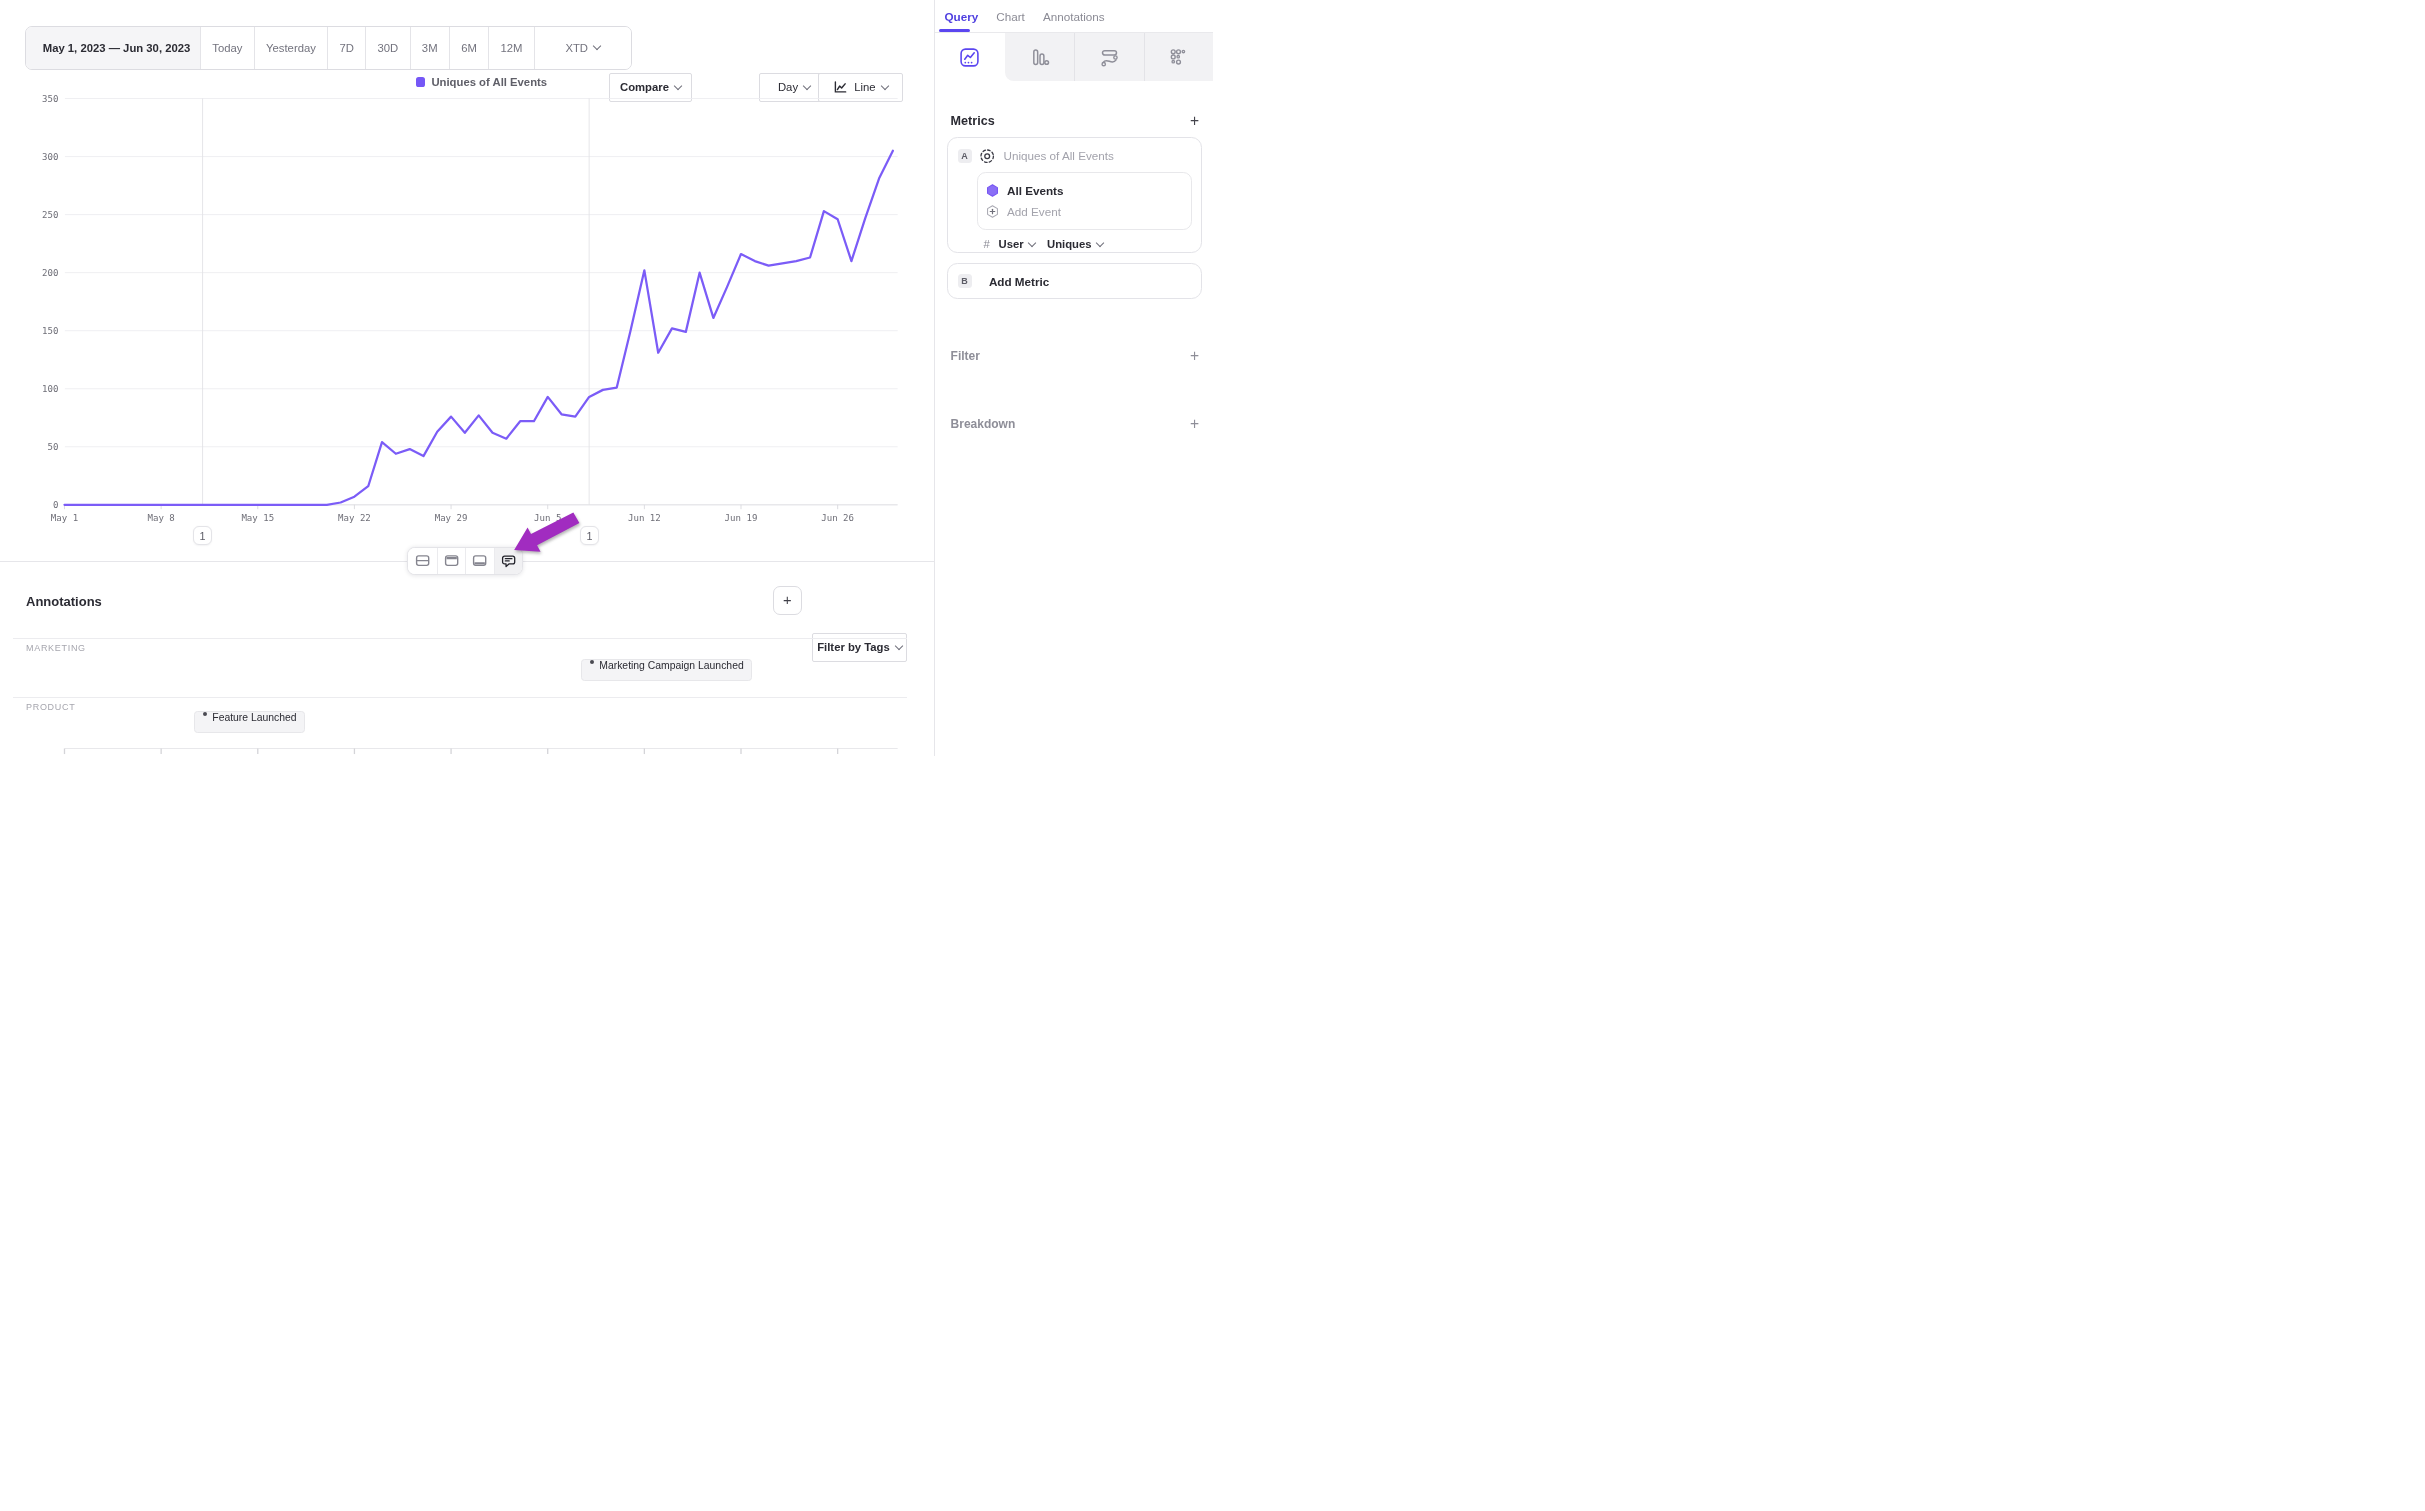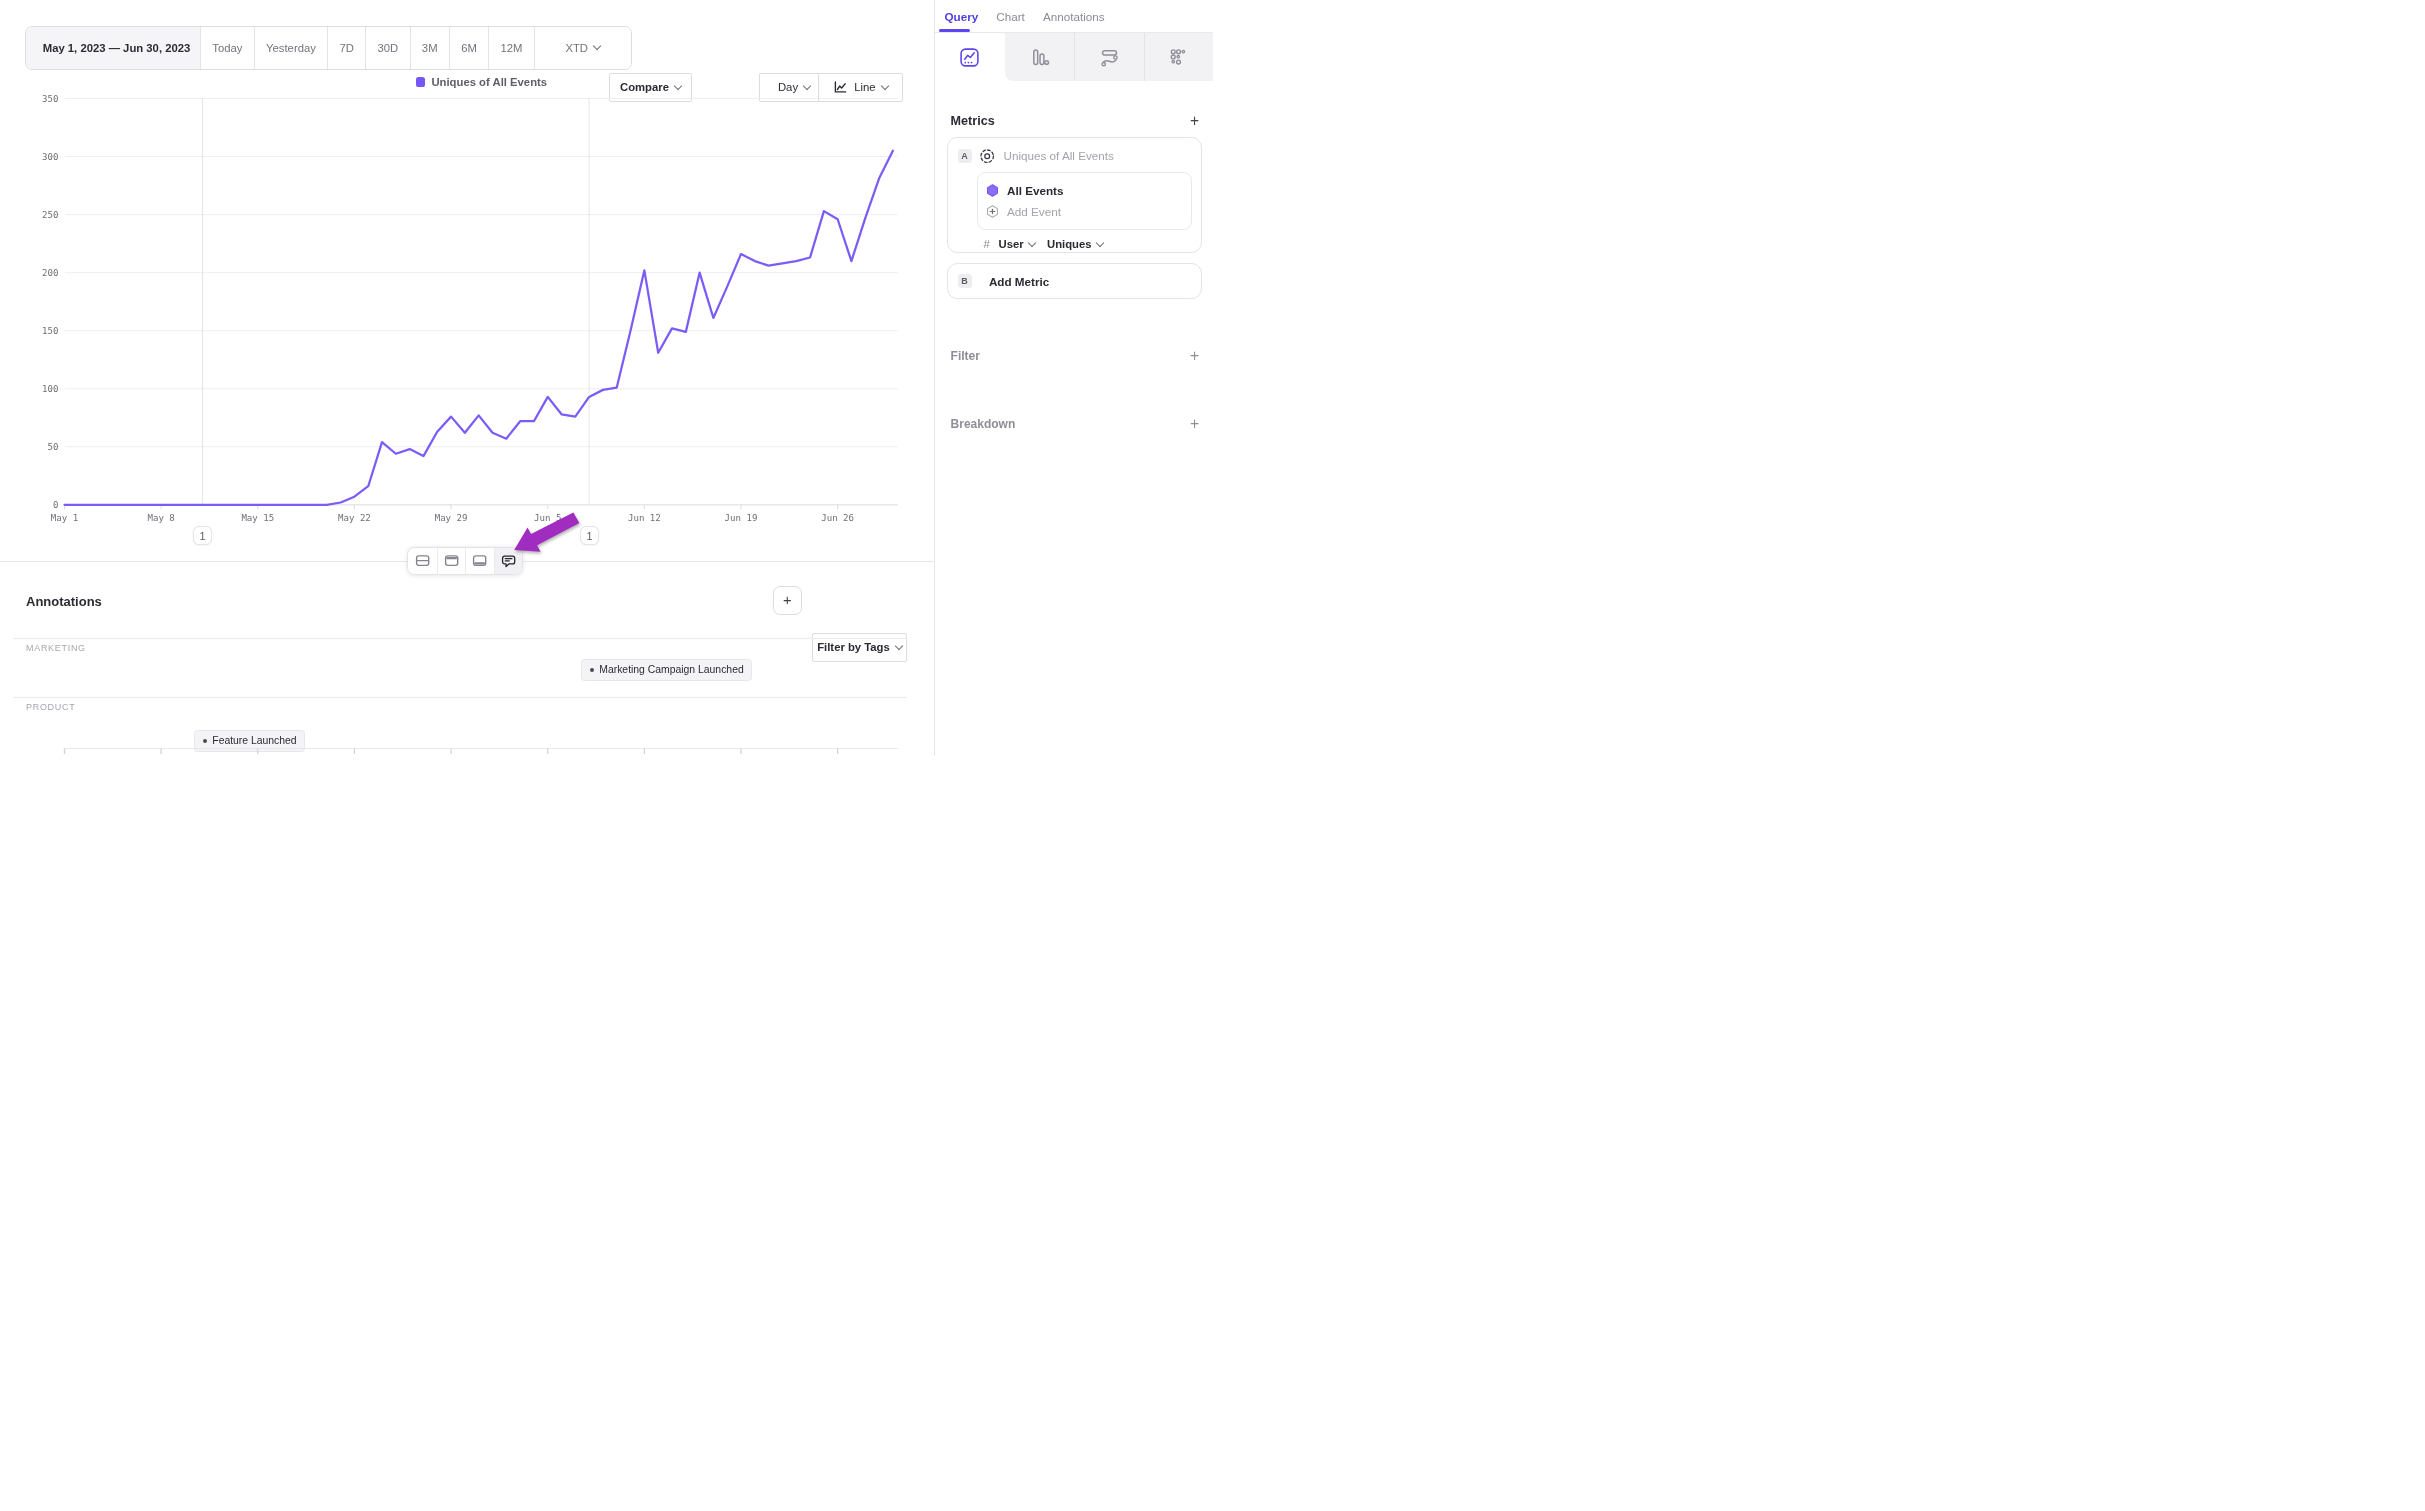--- a/index.html
+++ b/index.html
@@ -53,21 +53,21 @@
   .big-arrow { position:absolute; left:509px; top:512px; pointer-events:none;
     filter:drop-shadow(1.7px 2.6px 1.7px rgba(40,40,40,.35)); }
 
   
   .annos-title { position:absolute; left:26px; top:594px; font-size:13px; font-weight:bold; color:#2b2b33; }
   .btn-anno-add { left:773px; top:586px; width:28.6px; position:absolute; height:28.6px; display:flex; align-items:center;
     justify-content:center; border:0.9px solid #dcdce1; border-radius:7px; background:#fff; font-size:14.7px; color:#3f3f48; cursor:pointer; }
   .btn-filter-tags { left:812px; top:586px; width:95px; font-weight:bold; }
   .row-divider { position:absolute; left:13px; width:894px; height:0.9px; background:#ececef; }
   .group-label { position:absolute; left:26px; font-size:9px; letter-spacing:0.7px; color:#a6a6ae; }
-  .annotation-pill { position:absolute; height:21.6px; display:flex; align-items:center; gap:5.2px; padding:0 7.8px;
+  .annotation-pill { position:absolute; height:21.6px; display:flex; gap:5.2px; padding:0 7.8px;
     background:#f4f4f6; border:0.9px solid #e7e7ea; border-radius:3.5px; font-size:10.4px; color:#2b2b33; cursor:pointer; white-space:nowrap; }
   .pill-dot { width:4.3px; height:4.3px; border-radius:50%; background:#4a4a52; flex:none; }
   #annotations-axis { position:absolute; left:0; top:748px; }
 
   
   .sidebar { position:absolute; left:934px; top:0; width:279px; height:756px; border-left:0.9px solid #e6e6ea; background:#fff; }
   .sb-tabs { position:relative; height:33px; border-bottom:0.9px solid #e9e9ec; display:flex; align-items:center;
     gap:18px; padding-left:9.5px; }
   .sb-tab { font-size:11.7px; color:#8b8b95; cursor:pointer; }
   .sb-tab.active { color:#4f3fe0; font-weight:bold; }
@@ -245,21 +245,21 @@
 
     <div class="row-divider" style="top:638px"></div>
     <div class="group-label" style="top:643px">MARKETING</div>
     <div class="annotation-pill" style="top: 659px; left: 581px;">
       <span class="pill-dot"></span>
       <span>Marketing Campaign Launched</span>
     </div>
 
     <div class="row-divider" style="top:697px"></div>
     <div class="group-label" style="top:702px">PRODUCT</div>
-    <div class="annotation-pill" style="top: 730px; left: 194px;">
+    <div class="annotation-pill" style="top: 711px; left: 194px;">
       <span class="pill-dot"></span>
       <span>Feature Launched</span>
     </div>
 
     <svg id="annotations-axis" width="934" height="7.8" viewBox="0 0 1079 9">
         <line x1="75" x2="1037" y1="0.5" y2="0.5" stroke="#e2e2e5" stroke-width="1"></line>
         <line x1="74.5" x2="74.5" y1="0.5" y2="7" stroke="#d4d4d8" stroke-width="1.5"></line>
         <line x1="186.14999999999998" x2="186.14999999999998" y1="0.5" y2="7" stroke="#d4d4d8" stroke-width="1.5"></line>
         <line x1="297.79999999999995" x2="297.79999999999995" y1="0.5" y2="7" stroke="#d4d4d8" stroke-width="1.5"></line>
         <line x1="409.45" x2="409.45" y1="0.5" y2="7" stroke="#d4d4d8" stroke-width="1.5"></line>

